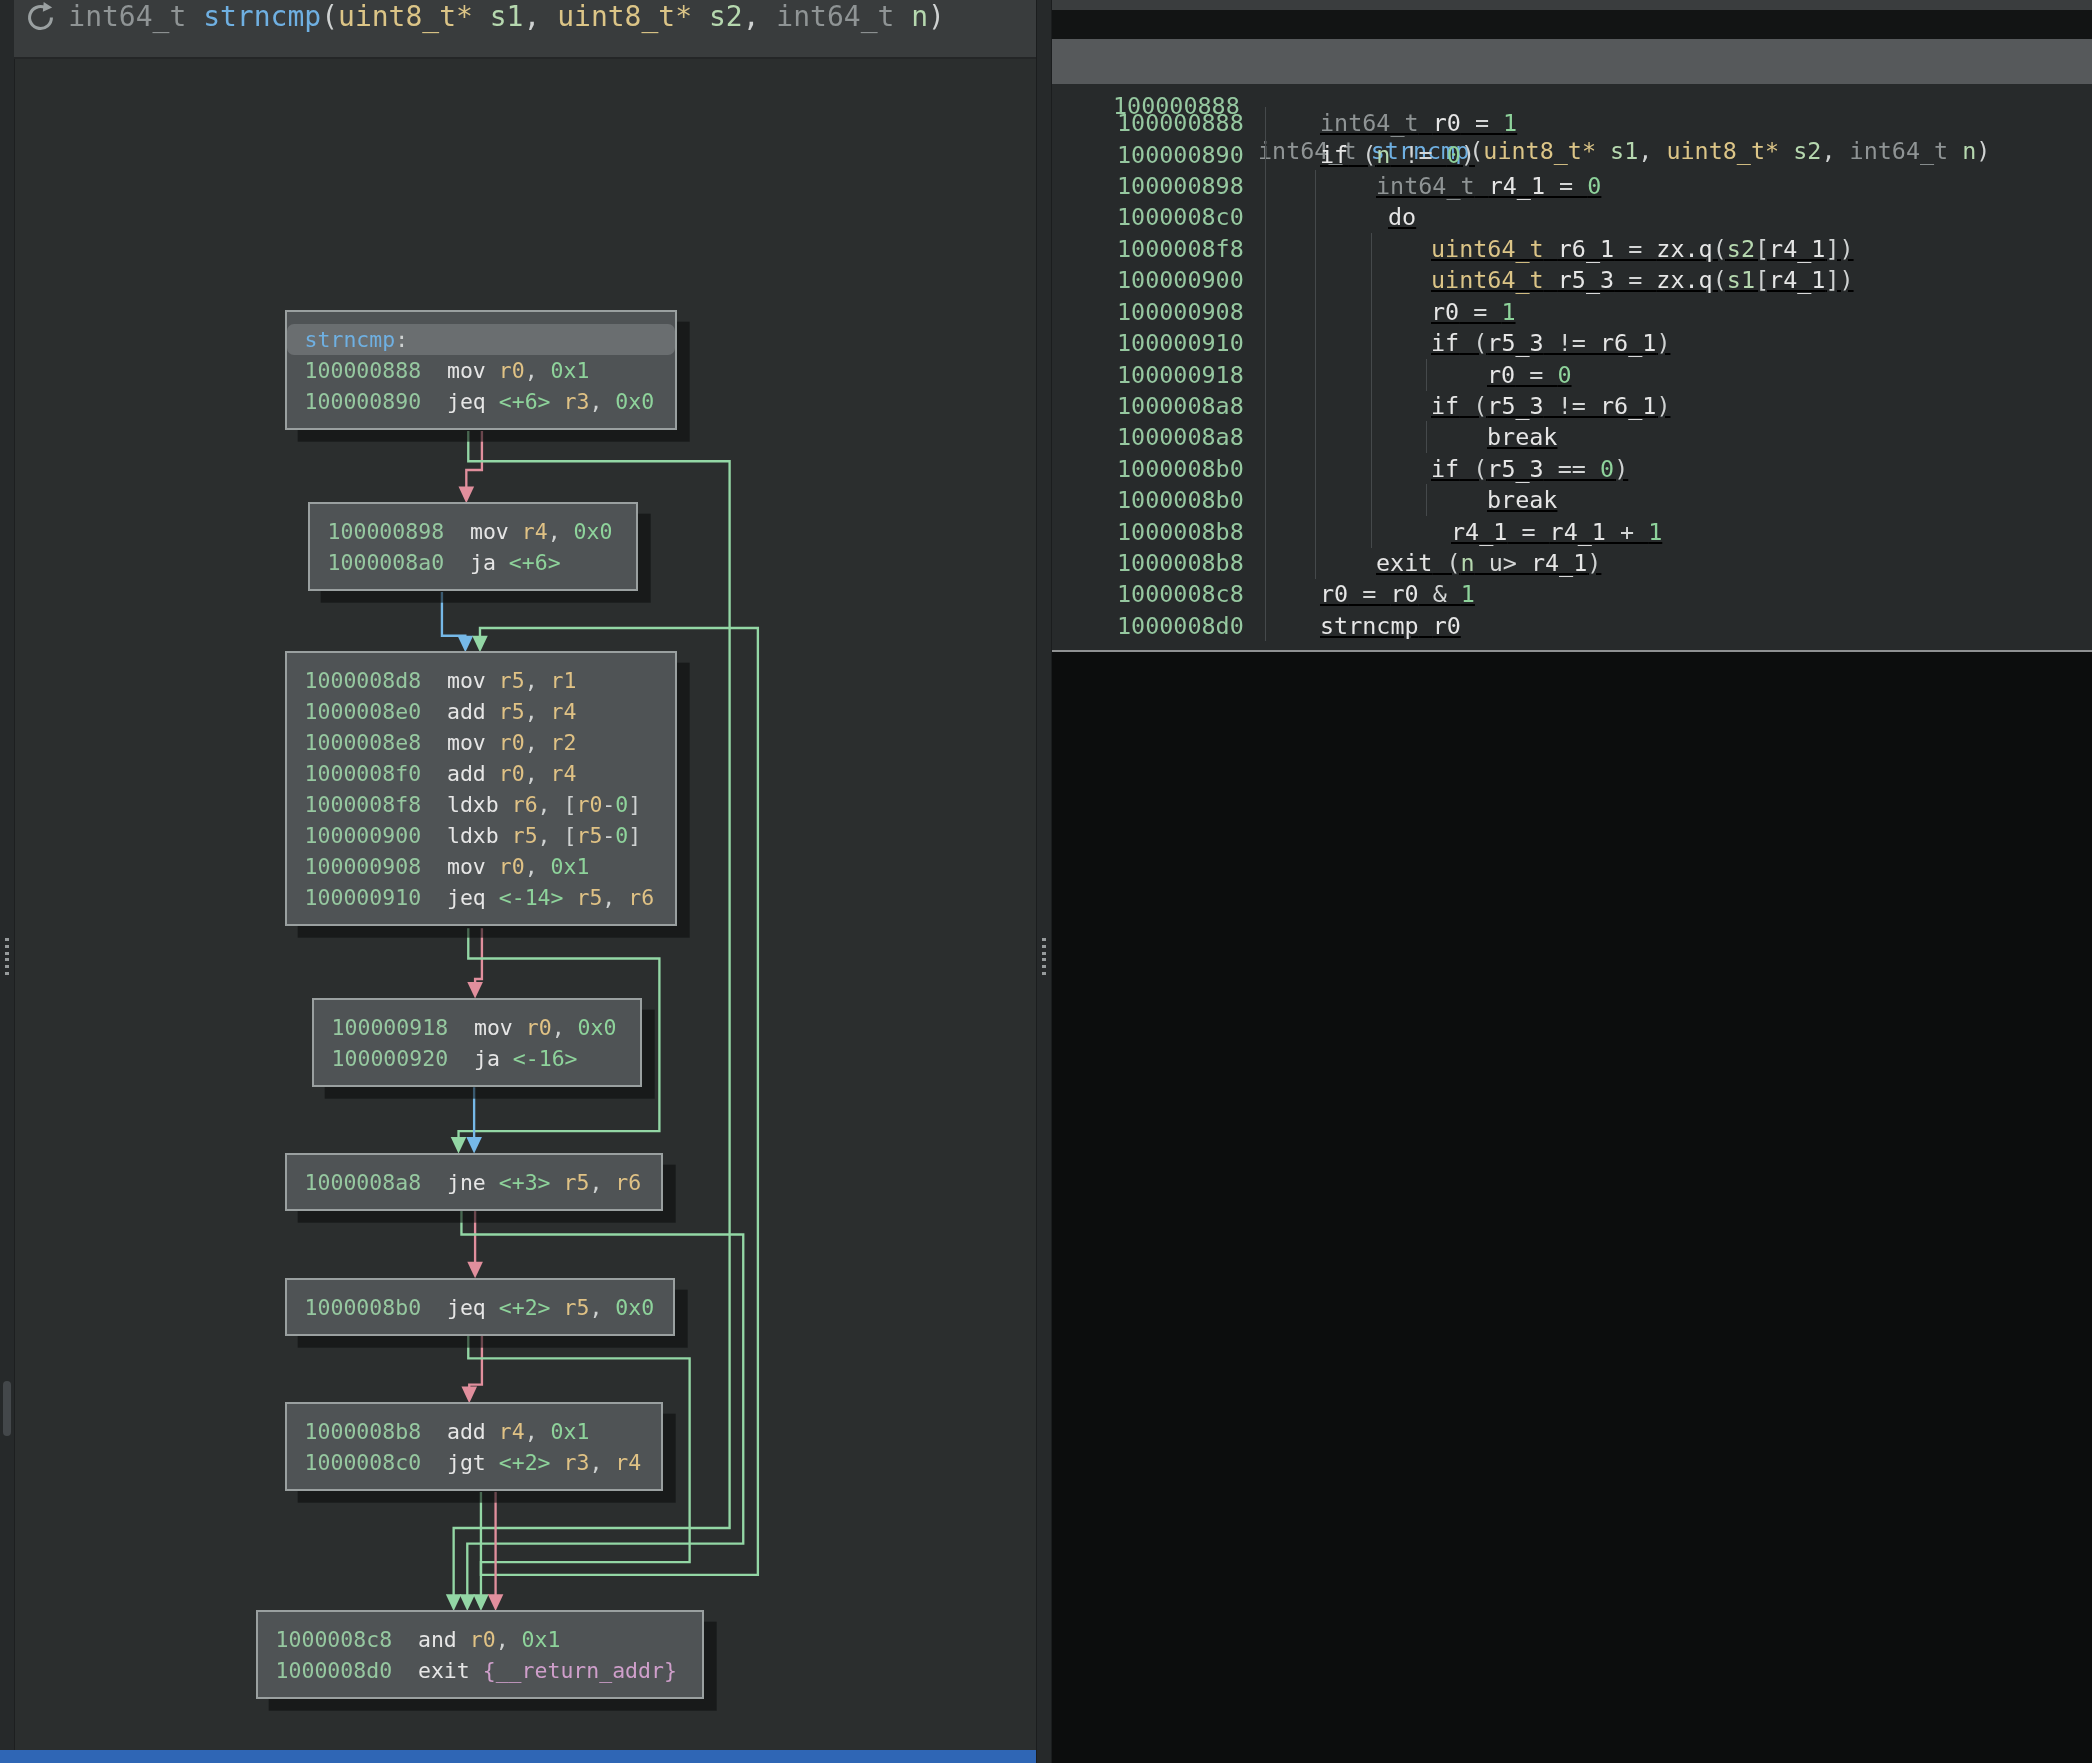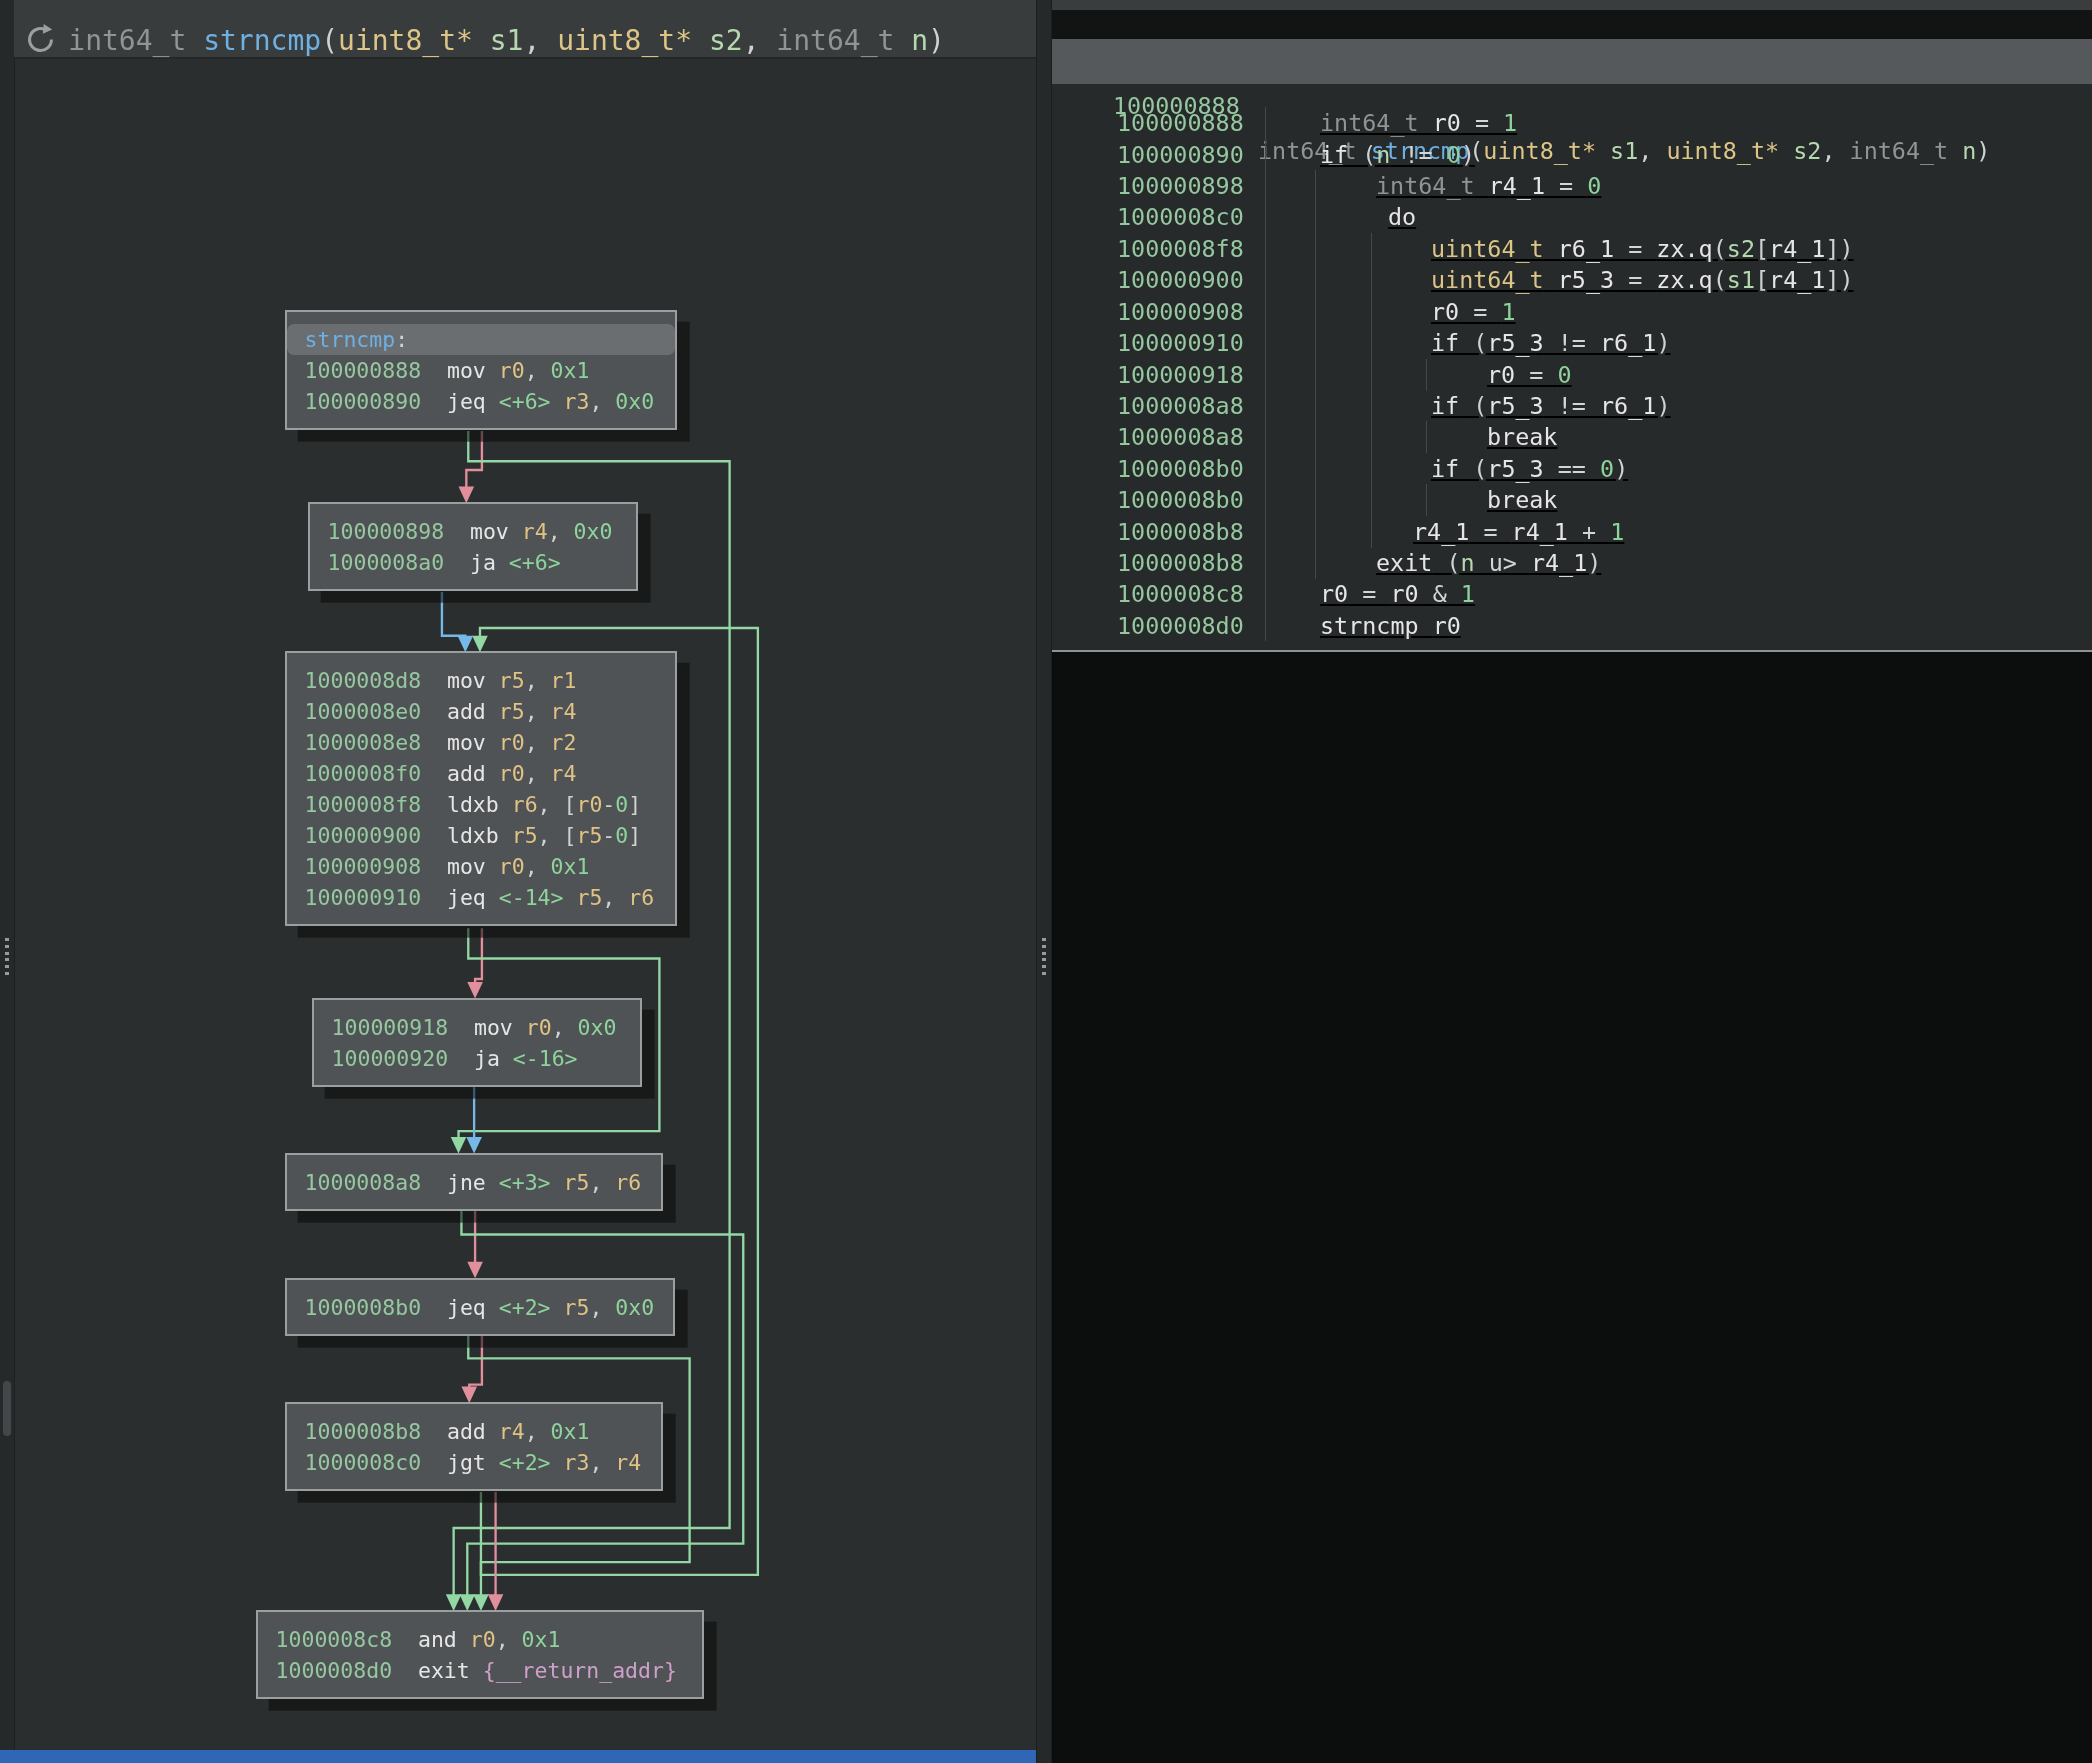--- a/index.html
+++ b/index.html
@@ -5,21 +5,21 @@
   html,body{margin:0;padding:0;background:#0c0d0d;}
   .app{position:relative;width:2093px;height:1763px;overflow:hidden;
        font-family:"DejaVu Sans Mono","Liberation Mono",monospace;background:#0c0d0d;}
 
   
   .left-pane{position:absolute;left:0;top:0;width:1036px;height:1763px;background:#2b2e2e;}
   .left-strip{position:absolute;left:0;top:0;width:13.7px;height:1763px;background:#26292a;border-right:1px solid #1d1f20;}
   .dot-col{position:absolute;width:3.9px;height:39px;background:repeating-linear-gradient(to bottom,#979b9c 0 2.9px,rgba(0,0,0,0) 2.9px 6.8px);}
   .left-thumb{position:absolute;left:2.9px;top:1381px;width:7.8px;height:55px;background:#43474a;border-radius:3.9px;}
   .left-header{position:absolute;left:13.7px;top:0;width:1022px;height:57px;background:#393c3d;
-               border-bottom:2px solid #242627;display:flex;align-items:flex-end;font-size:28px;white-space:pre;z-index:5;}
+               border-bottom:2px solid #242627;display:flex;align-items:flex-start;font-size:28px;white-space:pre;z-index:5;}
   .reload-icon{width:35px;height:35px;margin:0 9.8px 0 9.8px;flex:0 0 auto;}
   .graph-area{position:absolute;left:0;top:0;width:1036px;height:1763px;}
   svg.edges{position:absolute;left:0;top:0;}
 
   .gblock{position:absolute;background:#4f5355;border:2px solid #9aa0a0;
           box-shadow:12.7px 11.7px 0 rgba(9,11,11,0.55);padding:11.7px 17.6px;
           font-size:21.5px;line-height:31px;white-space:pre;z-index:3;}
   .grow{height:31px;border-radius:7px;}
   .grow.hl{background:#6a6e70;margin:0 -17.6px;padding:0 17.6px;}
 
@@ -132,21 +132,21 @@
         <div class="hline" style="top: 201px;"><span class="hl-addr tk-addr">1000008c0</span><div class="guide" style="left: 266px;"></div><span class="hl-code" style="left: 339px;"><span class="tk-kw">do</span></span></div>
         <div class="hline" style="top: 233px;"><span class="hl-addr tk-addr">1000008f8</span><div class="guide" style="left: 266px;"></div><div class="guide" style="left: 322px;"></div><span class="hl-code" style="left: 382px;"><span class="tk-type_c">uint64_t</span><span class="tk-pun"> </span><span class="tk-var">r6_1</span><span class="tk-op"> = </span><span class="tk-fnw">zx.q</span><span class="tk-pun">(</span><span class="tk-arg">s2</span><span class="tk-pun">[</span><span class="tk-var">r4_1</span><span class="tk-pun">])</span></span></div>
         <div class="hline" style="top: 264px;"><span class="hl-addr tk-addr">100000900</span><div class="guide" style="left: 266px;"></div><div class="guide" style="left: 322px;"></div><span class="hl-code" style="left: 382px;"><span class="tk-type_c">uint64_t</span><span class="tk-pun"> </span><span class="tk-var">r5_3</span><span class="tk-op"> = </span><span class="tk-fnw">zx.q</span><span class="tk-pun">(</span><span class="tk-arg">s1</span><span class="tk-pun">[</span><span class="tk-var">r4_1</span><span class="tk-pun">])</span></span></div>
         <div class="hline" style="top: 296px;"><span class="hl-addr tk-addr">100000908</span><div class="guide" style="left: 266px;"></div><div class="guide" style="left: 322px;"></div><span class="hl-code" style="left: 382px;"><span class="tk-var">r0</span><span class="tk-op"> = </span><span class="tk-imm">1</span></span></div>
         <div class="hline" style="top: 327px;"><span class="hl-addr tk-addr">100000910</span><div class="guide" style="left: 266px;"></div><div class="guide" style="left: 322px;"></div><span class="hl-code" style="left: 382px;"><span class="tk-kw">if</span><span class="tk-pun"> (</span><span class="tk-var">r5_3</span><span class="tk-op"> != </span><span class="tk-var">r6_1</span><span class="tk-pun">)</span></span></div>
         <div class="hline" style="top: 359px;"><span class="hl-addr tk-addr">100000918</span><div class="guide" style="left: 266px;"></div><div class="guide" style="left: 322px;"></div><div class="guide" style="left: 377px;"></div><span class="hl-code" style="left: 438px;"><span class="tk-var">r0</span><span class="tk-op"> = </span><span class="tk-imm">0</span></span></div>
         <div class="hline" style="top: 390px;"><span class="hl-addr tk-addr">1000008a8</span><div class="guide" style="left: 266px;"></div><div class="guide" style="left: 322px;"></div><span class="hl-code" style="left: 382px;"><span class="tk-kw">if</span><span class="tk-pun"> (</span><span class="tk-var">r5_3</span><span class="tk-op"> != </span><span class="tk-var">r6_1</span><span class="tk-pun">)</span></span></div>
         <div class="hline" style="top: 421px;"><span class="hl-addr tk-addr">1000008a8</span><div class="guide" style="left: 266px;"></div><div class="guide" style="left: 322px;"></div><div class="guide" style="left: 377px;"></div><span class="hl-code" style="left: 438px;"><span class="tk-kw">break</span></span></div>
         <div class="hline" style="top: 453px;"><span class="hl-addr tk-addr">1000008b0</span><div class="guide" style="left: 266px;"></div><div class="guide" style="left: 322px;"></div><span class="hl-code" style="left: 382px;"><span class="tk-kw">if</span><span class="tk-pun"> (</span><span class="tk-var">r5_3</span><span class="tk-op"> == </span><span class="tk-imm">0</span><span class="tk-pun">)</span></span></div>
         <div class="hline" style="top: 484px;"><span class="hl-addr tk-addr">1000008b0</span><div class="guide" style="left: 266px;"></div><div class="guide" style="left: 322px;"></div><div class="guide" style="left: 377px;"></div><span class="hl-code" style="left: 438px;"><span class="tk-kw">break</span></span></div>
-        <div class="hline" style="top: 516px;"><span class="hl-addr tk-addr">1000008b8</span><div class="guide" style="left: 266px;"></div><div class="guide" style="left: 322px;"></div><span class="hl-code" style="left: 364px;"><span class="tk-var">r4_1</span><span class="tk-op"> = </span><span class="tk-var">r4_1</span><span class="tk-op"> + </span><span class="tk-imm">1</span></span></div>
+        <div class="hline" style="top: 516px;"><span class="hl-addr tk-addr">1000008b8</span><div class="guide" style="left: 266px;"></div><div class="guide" style="left: 322px;"></div><span class="hl-code" style="left: 402px;"><span class="tk-var">r4_1</span><span class="tk-op"> = </span><span class="tk-var">r4_1</span><span class="tk-op"> + </span><span class="tk-imm">1</span></span></div>
         <div class="hline" style="top: 547px;"><span class="hl-addr tk-addr">1000008b8</span><div class="guide" style="left: 266px;"></div><span class="hl-code" style="left: 327px;"><span class="tk-kw">exit</span><span class="tk-pun"> (</span><span class="tk-arg">n</span><span class="tk-op"> u&gt; </span><span class="tk-var">r4_1</span><span class="tk-pun">)</span></span></div>
         <div class="hline" style="top: 578px;"><span class="hl-addr tk-addr">1000008c8</span><span class="hl-code" style="left: 271px;"><span class="tk-var">r0</span><span class="tk-op"> = </span><span class="tk-var">r0</span><span class="tk-op"> &amp; </span><span class="tk-imm">1</span></span></div>
         <div class="hline" style="top: 610px;"><span class="hl-addr tk-addr">1000008d0</span><span class="hl-code" style="left: 271px;"><span class="tk-kw">strncmp</span><span class="tk-pun"> </span><span class="tk-var">r0</span></span></div>
       </div>
     <div class="code-divider"></div>
     <div class="r-black-area"></div>
   </div>
 
 </div>
 

